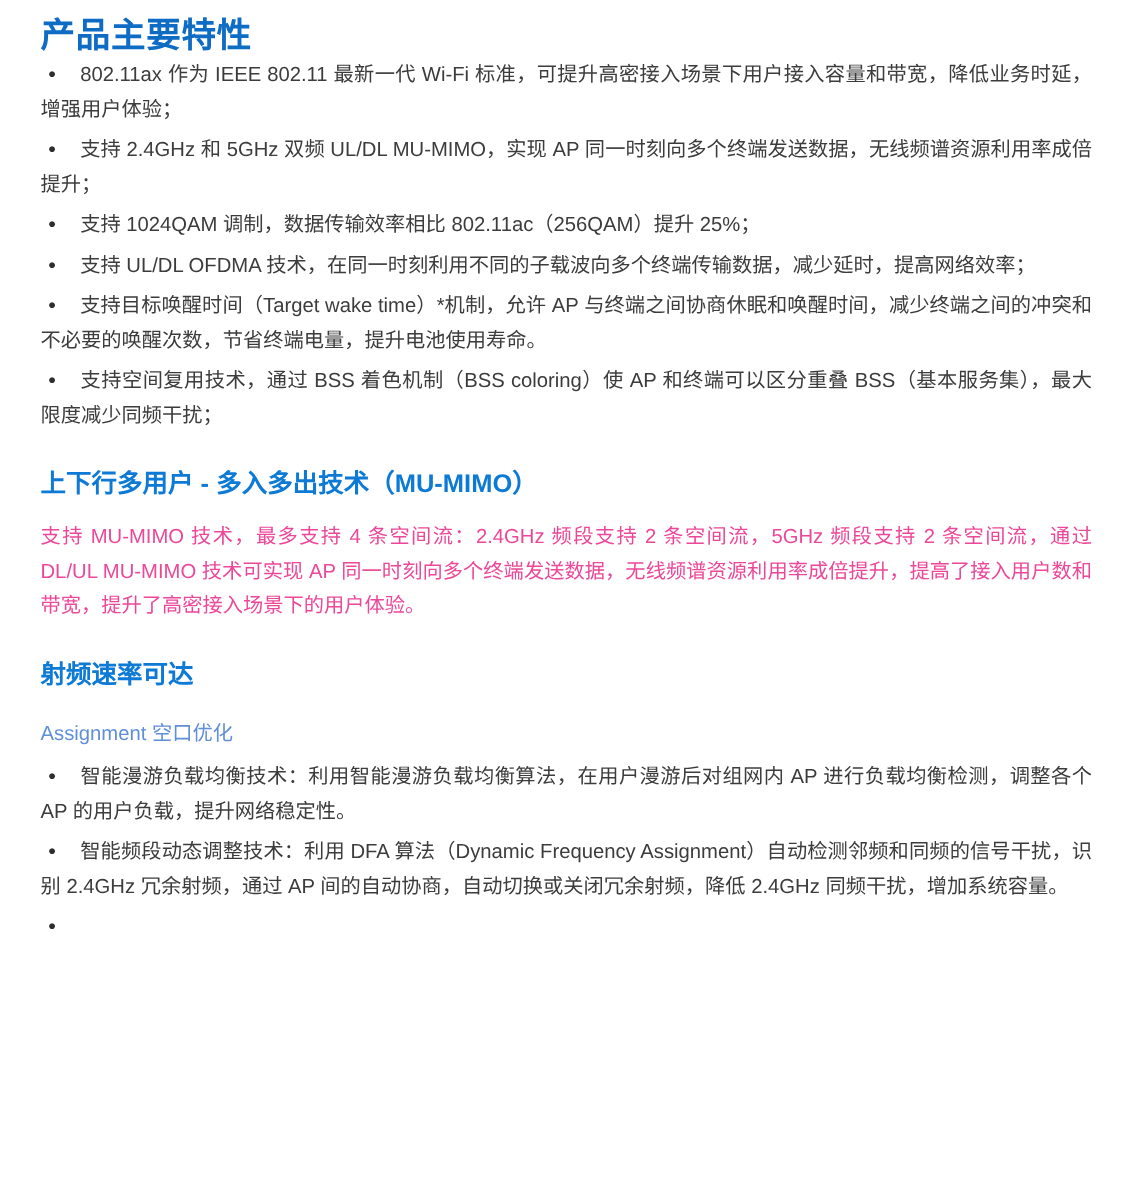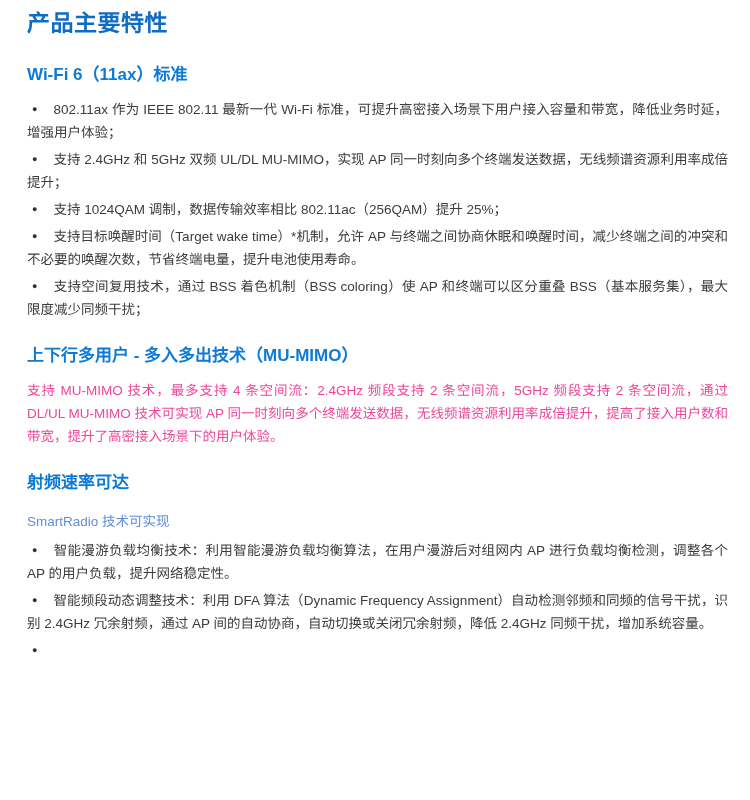--- a/index.html
+++ b/index.html
@@ -69,38 +69,38 @@
   }
 </style>
 </head>
 <body>
 
 <div class="page">
 
   <h1 class="page-title">产品主要特性</h1>
 
   <section>
-    <h2 class="section-heading first">Wi-Fi 6（11ax）标准</h2>
 
     <p class="bullet"><span class="dot">●</span><span>802.11ax 作为 IEEE 802.11 最新一代 Wi-Fi 标准，可提升高密接入场景下用户接入容量和带宽，降低业务时延，增强用户体验；</span></p>
     <p class="bullet"><span class="dot">●</span><span>支持 2.4GHz 和 5GHz 双频 UL/DL MU-MIMO，实现 AP 同一时刻向多个终端发送数据，无线频谱资源利用率成倍提升；</span></p>
     <p class="bullet"><span class="dot">●</span><span>支持 1024QAM 调制，数据传输效率相比 802.11ac（256QAM）提升 25%；</span></p>
+    <p class="bullet"><span class="dot">●</span><span>支持 UL/DL OFDMA 技术，在同一时刻利用不同的子载波向多个终端传输数据，减少延时，提高网络效率；</span></p>
     <p class="bullet"><span class="dot">●</span><span>支持目标唤醒时间（Target wake time）*机制，允许 AP 与终端之间协商休眠和唤醒时间，减少终端之间的冲突和不必要的唤醒次数，节省终端电量，提升电池使用寿命。</span></p>
     <p class="bullet"><span class="dot">●</span><span>支持空间复用技术，通过 BSS 着色机制（BSS coloring）使 AP 和终端可以区分重叠 BSS（基本服务集），最大限度减少同频干扰；</span></p>
   </section>
 
   <section>
     <h2 class="section-heading">上下行多用户 - 多入多出技术（MU-MIMO）</h2>
     <p class="body-para">支持 MU-MIMO 技术，最多支持 4 条空间流：2.4GHz 频段支持 2 条空间流，5GHz 频段支持 2 条空间流，通过 DL/UL MU-MIMO 技术可实现 AP 同一时刻向多个终端发送数据，无线频谱资源利用率成倍提升，提高了接入用户数和带宽，提升了高密接入场景下的用户体验。</p>
   </section>
 
 
   <section>
     <h2 class="section-heading">射频速率可达</h2>
 
-    <a class="doc-link">SmartRadio 技术可实现</a>
+    <a class="doc-link">Assignment 空口优化</a>
 
     <p class="bullet"><span class="dot">●</span><span>智能漫游负载均衡技术：利用智能漫游负载均衡算法，在用户漫游后对组网内 AP 进行负载均衡检测，调整各个 AP 的用户负载，提升网络稳定性。</span></p>
     <p class="bullet"><span class="dot">●</span><span>智能频段动态调整技术：利用 DFA 算法（Dynamic Frequency Assignment）自动检测邻频和同频的信号干扰，识别 2.4GHz 冗余射频，通过 AP 间的自动协商，自动切换或关闭冗余射频，降低 2.4GHz 同频干扰，增加系统容量。</span></p>
     <p class="bullet"><span class="dot">●</span></p>
   </section>
 
 </div>
 
 </body></html>

